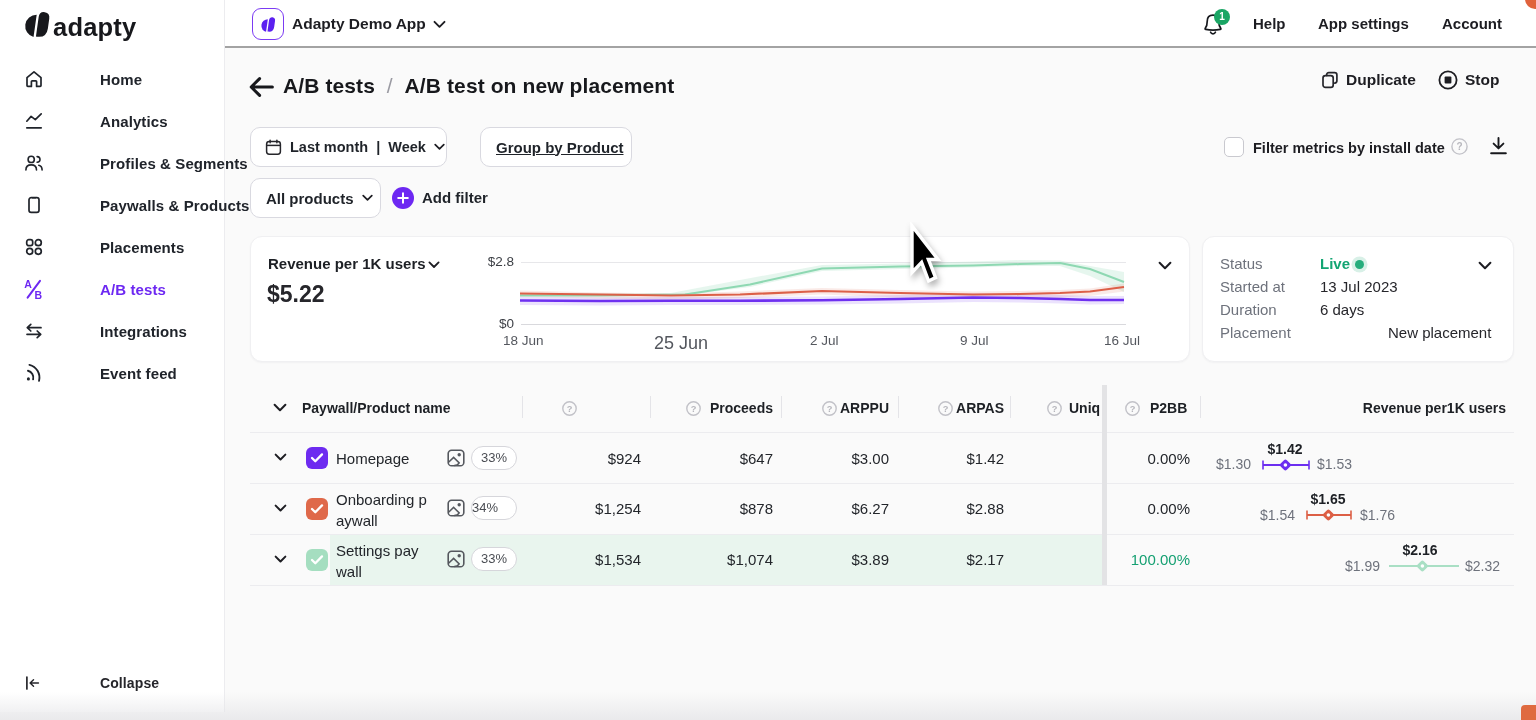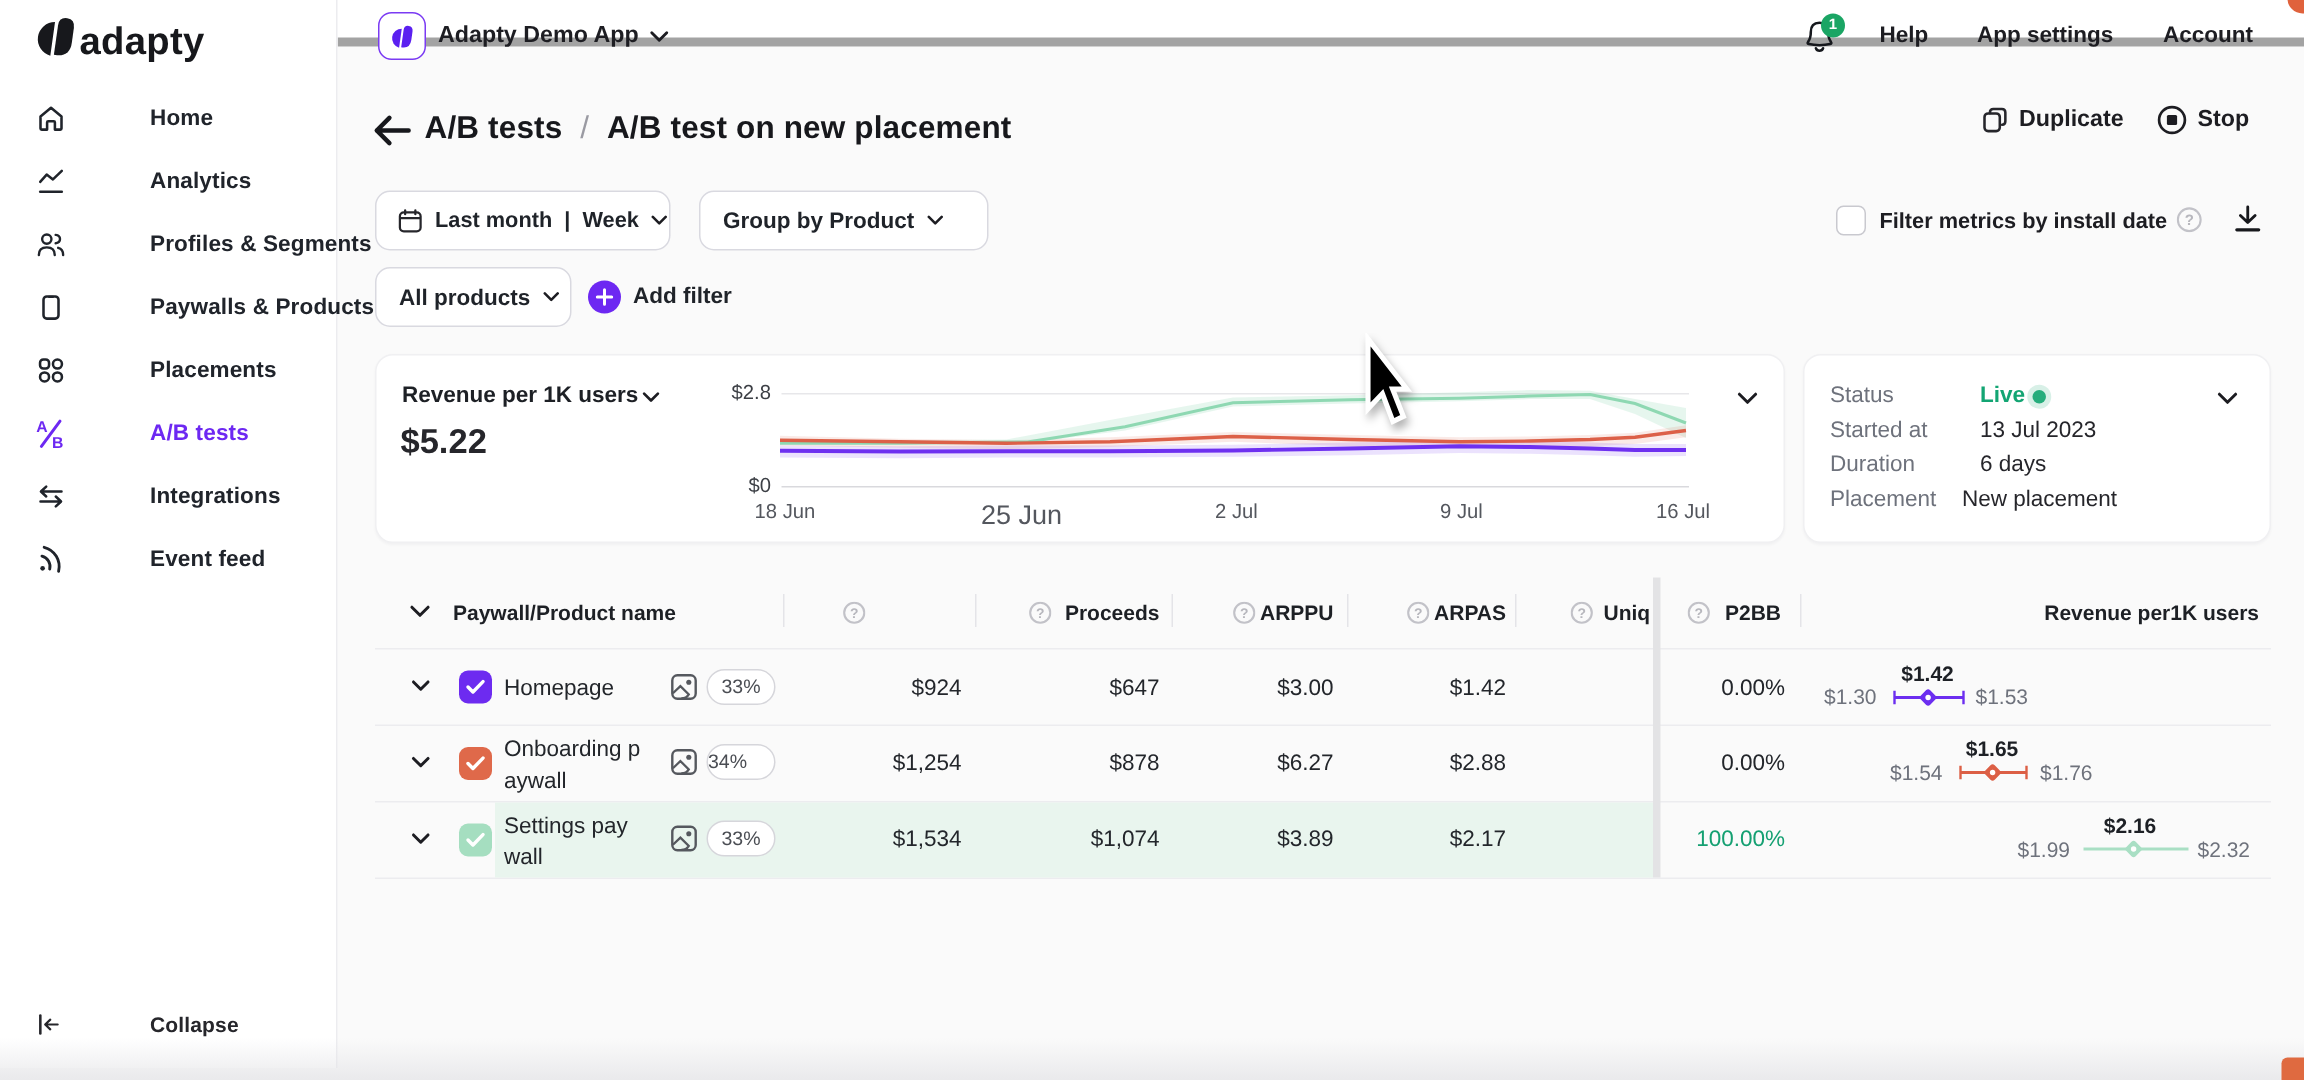--- a/index.html
+++ b/index.html
@@ -6,21 +6,21 @@
 html,body { width:1536px; height:720px; overflow:hidden; }
 body { font-family:"Liberation Sans", sans-serif; background:#fafafa; position:relative; color:#1d1d22; }
 .abs { position:absolute; }
 
 #sidebar { position:absolute; left:0; top:0; width:225px; height:712px; background:#fff; border-right:1px solid #ececef; z-index:5; }
 .nav-item { position:absolute; left:0; width:225px; height:42px; }
 .nav-item .ico { position:absolute; left:24px; top:50%; transform:translateY(-50%); width:20px; height:20px; }
 .nav-item .lbl { position:absolute; left:53px; top:50%; transform:translateY(-50%); font-size:15px; font-weight:600; color:#20242b; letter-spacing:0.1px; white-space:nowrap;margin-left:47px; }
 .nav-item.active .lbl { color:#6d28f2; }
 
-#topbar { position:absolute; left:225px; top:0; width:1311px; height:31px; background:#fff; border-bottom:6px solid #a3a3a3; z-index:4; }
+#topbar { position:absolute; left:225px; top:0; width:1311px; height:48px; background:#fff; border-bottom:2px solid #a3a3a3; z-index:4; }
 .topnav { position:absolute; top:0; height:48px; line-height:48px; font-size:15px; font-weight:600; color:#1d1d22; }
 
 .btn { position:absolute; height:40px; background:#fff; border:1px solid #d9d9e0; border-radius:10px; display:flex; align-items:center; font-size:15px; font-weight:600; color:#1f2329; white-space:nowrap; }
 
 .card { position:absolute; background:#fff; border:1px solid #f0f0f2; border-radius:12px; box-shadow:0 1px 2px rgba(20,20,40,0.04); }
 
 .th { position:absolute; font-size:14px; font-weight:700; color:#1d2025; white-space:nowrap; }
 .tdv { position:absolute; font-size:15px; color:#23262b; white-space:nowrap; text-align:right; }
 .gray { color:#6e727c; }
 .vline { position:absolute; width:1px; background:#e4e4e8; }
@@ -158,21 +158,21 @@
   <svg width="17" height="17" viewBox="0 0 17 17" fill="none" stroke="#26262b" stroke-width="1.5">
       <rect x="1.6" y="2.6" width="13.8" height="12.6" rx="2.6"></rect>
       <path d="M1.8,6.4 L15.2,6.4"></path>
       <path d="M5.1,1.2 L5.1,3.8 M11.9,1.2 L11.9,3.8" stroke-linecap="round"></path>
     </svg>
   <span style="margin-left:8px; font-size:14.5px;">Last month&nbsp;&nbsp;|&nbsp;&nbsp;Week</span>
   <svg style="margin-left:8px;" width="11" height="8" viewBox="0 0 11 8">
       <path d="M1.2,1.6 L5.5,5.9 L9.8,1.6" fill="none" stroke="#1d1d22" stroke-width="1.7" stroke-linecap="round" stroke-linejoin="round"></path>
     </svg>
 </div>
-<div class="btn" style="left:466px; top:127px; width:193px; padding-left:15px;">
+<div class="btn" style="left:480px; top:127px; width:152px; padding-left:15px;text-decoration:underline;">
   <span>Group by Product</span>
   <svg style="margin-left:8px;" width="11" height="8" viewBox="0 0 11 8">
       <path d="M1.2,1.6 L5.5,5.9 L9.8,1.6" fill="none" stroke="#1d1d22" stroke-width="1.7" stroke-linecap="round" stroke-linejoin="round"></path>
     </svg>
 </div>
 <div class="btn" style="left:250px; top:178px; width:131px; padding-left:15px;">
   <span>All products</span>
   <svg style="margin-left:8px;" width="11" height="8" viewBox="0 0 11 8">
       <path d="M1.2,1.6 L5.5,5.9 L9.8,1.6" fill="none" stroke="#1d1d22" stroke-width="1.7" stroke-linecap="round" stroke-linejoin="round"></path>
     </svg>
@@ -231,21 +231,21 @@
 <div class="abs" style="left:1320px; top:255px; font-size:15px; font-weight:600; color:#13a573;">Live</div>
 <div class="abs" style="left:1355px; top:260px; width:9px; height:9px; border-radius:50%; background:#26ad7c; box-shadow:0 0 0 3.5px rgba(38,173,124,0.18);"></div>
 <svg class="abs" style="left:1478px; top:261px;" width="14" height="10" viewBox="0 0 14 10">
     <path d="M1.6,1.8 L7,7.2 L12.4,1.8" fill="none" stroke="#1d1d22" stroke-width="2" stroke-linecap="round" stroke-linejoin="round"></path>
   </svg>
 <div class="abs gray" style="left:1220px; top:278px; font-size:15px;">Started at</div>
 <div class="abs" style="left:1320px; top:278px; font-size:15px; color:#26262b;">13 Jul 2023</div>
 <div class="abs gray" style="left:1220px; top:301px; font-size:15px;">Duration</div>
 <div class="abs" style="left:1320px; top:301px; font-size:15px; color:#26262b;">6 days</div>
 <div class="abs gray" style="left:1220px; top:324px; font-size:15px;">Placement</div>
-<div class="abs" style="left:1308px; top:324px; font-size:15px; color:#26262b;">New placement</div>
+<div class="abs" style="left:1388px; top:324px; font-size:15px; color:#26262b;">New placement</div>
 
 <svg class="abs" style="left:273px; top:403px;" width="14" height="10" viewBox="0 0 14 10">
     <path d="M1.6,1.8 L7,7.2 L12.4,1.8" fill="none" stroke="#1d1d22" stroke-width="2" stroke-linecap="round" stroke-linejoin="round"></path>
   </svg>
 <div class="th" style="left:302px; top:400px;">Paywall/Product name</div>
 <div class="th" style="left:0px; top:400px; width:641px; text-align:left;padding-left:24px;"><span class="qico"></span>Revenue</div>
 <div class="th" style="left:0px; top:400px; width:773px; text-align:right;">Proceeds</div>
 <div class="th" style="left:0px; top:400px; width:889px; text-align:right;">ARPPU</div>
 <div class="th" style="left:0px; top:400px; width:1004px; text-align:right;">ARPAS</div>
 <div class="th" style="left:1069px; top:400px;">Uniq</div>

